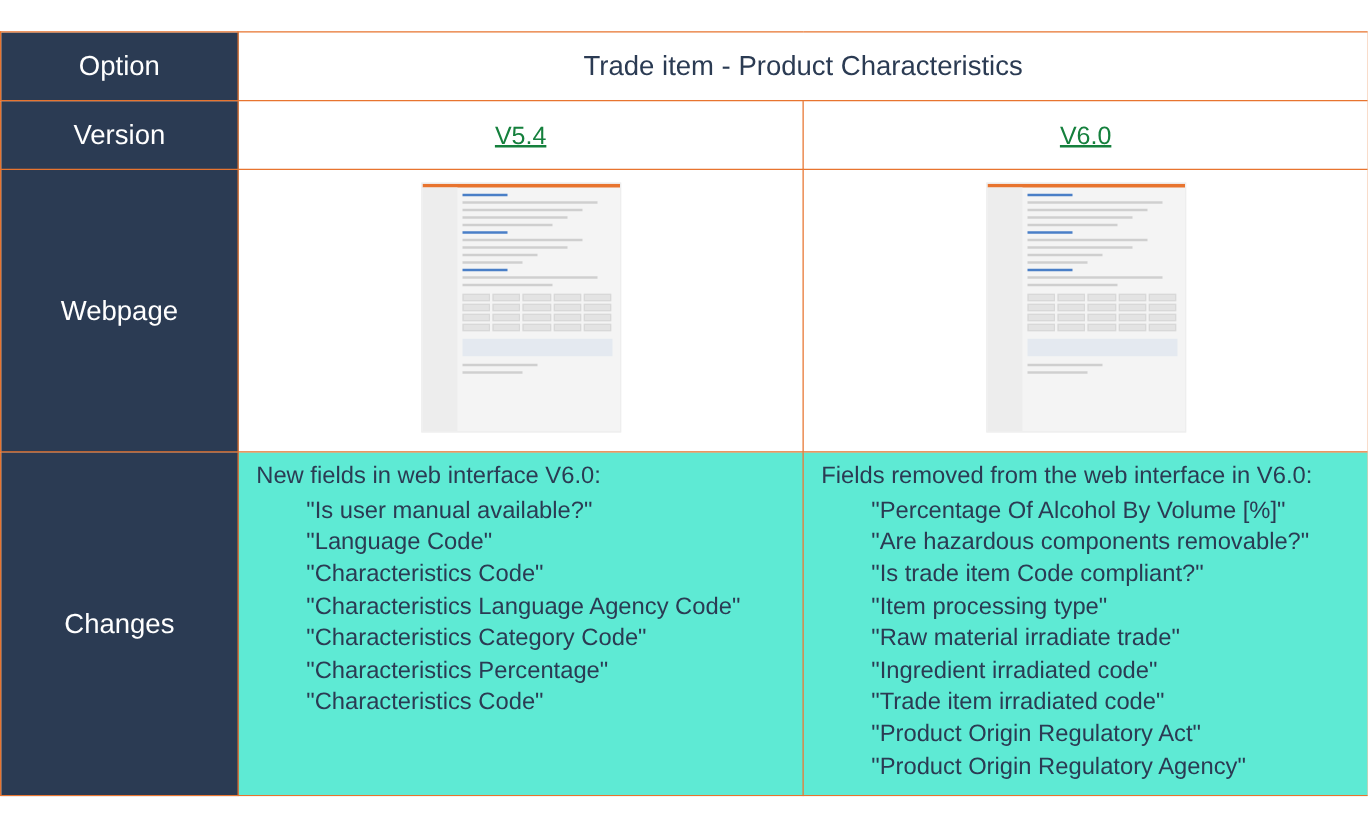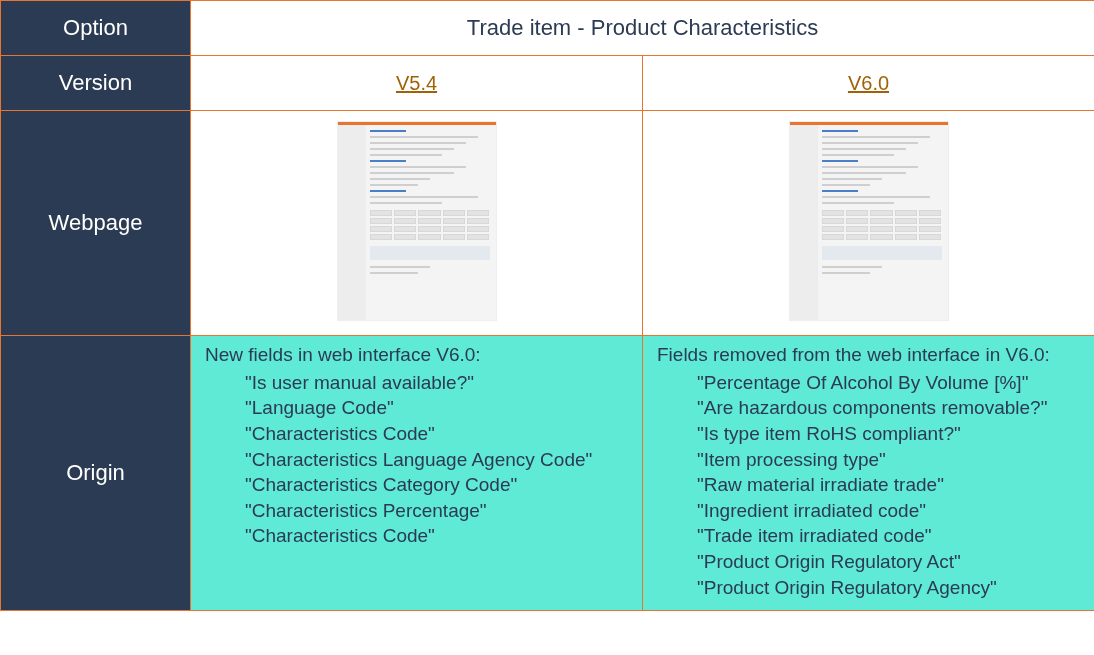--- a/index.html
+++ b/index.html
@@ -6,20 +6,21 @@
   body {
     font-family: "Segoe UI", Arial, sans-serif;
     background: #fff;
     padding: 0;
     width: 1094px;
   }
   table.main {
     border-collapse: collapse;
     width: 1094px;
     table-layout: fixed;
+    margin-top: 25px;
   }
   table.main td, table.main th {
     border: 1px solid #e8742f;
     vertical-align: top;
   }
   .hdr-cell {
     background: #2b3b53;
     color: #fff;
     text-align: center;
     font-size: 22px;
@@ -28,21 +29,21 @@
     vertical-align: middle !important;
   }
   .white-cell {
     background: #fff;
     text-align: center;
     font-size: 22px;
     color: #2b3b53;
     padding: 14px 0;
   }
   .version-link {
-    color: #a16207;
+    color: #15803d;
     text-decoration: underline;
     font-size: 20px;
   }
   .webpage-cell {
     background: #fff;
     text-align: center;
     padding: 10px 0;
     height: 220px;
     vertical-align: middle !important;
   }
@@ -206,39 +207,39 @@
           </div>
           <div class="band"></div>
           <div class="line w50" style="margin-top:6px"></div>
           <div class="line w40"></div>
         </div>
       </div>
     </td>
   </tr>
 
   <tr>
-    <td class="hdr-cell" style="vertical-align:middle">Origin</td>
+    <td class="hdr-cell" style="vertical-align:middle">Changes</td>
     <td class="changes-cell">
       <div class="intro">New fields in web interface V6.0:</div>
       <ul>
             <li>Is user manual available?</li>
             <li>Language Code</li>
             <li>Characteristics Code</li>
             <li>Characteristics Language Agency Code</li>
             <li>Characteristics Category Code</li>
             <li>Characteristics Percentage</li>
             <li>Characteristics Code</li>
           </ul>
     </td>
     <td class="changes-cell">
       <div class="intro">Fields removed from the web interface in V6.0:</div>
       <ul>
             <li>Percentage Of Alcohol By Volume [%]</li>
             <li>Are hazardous components removable?</li>
-            <li>Is type item RoHS compliant?</li>
+            <li>Is trade item Code compliant?</li>
             <li>Item processing type</li>
             <li>Raw material irradiate trade</li>
             <li>Ingredient irradiated code</li>
             <li>Trade item irradiated code</li>
             <li>Product Origin Regulatory Act</li>
             <li>Product Origin Regulatory Agency</li>
           </ul>
     </td>
   </tr>
 </tbody>

